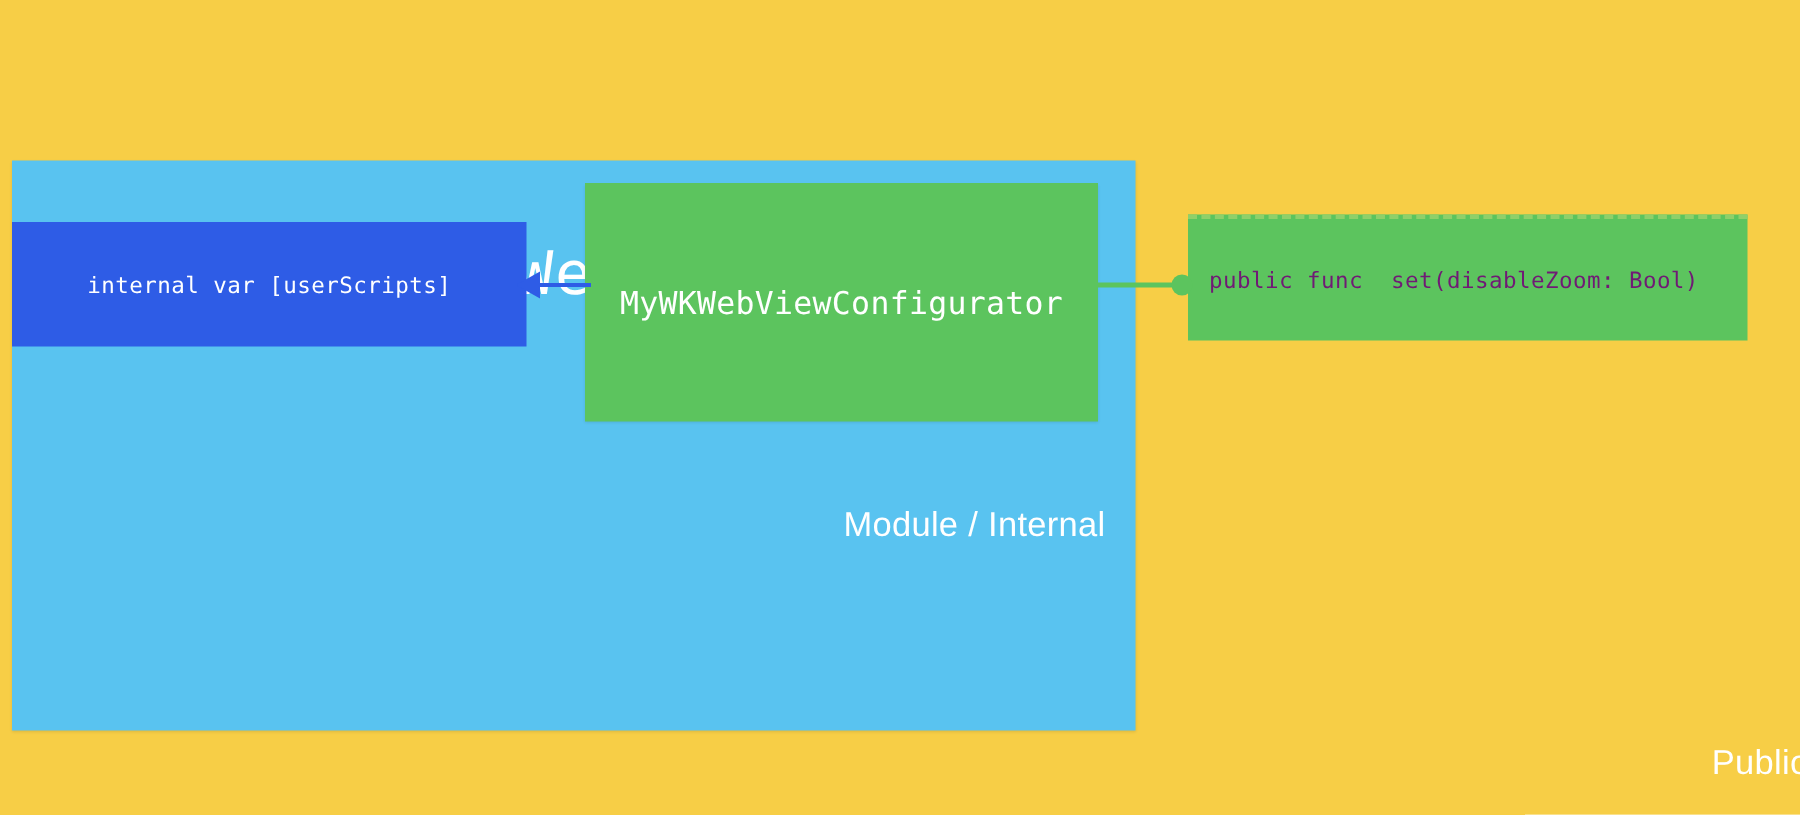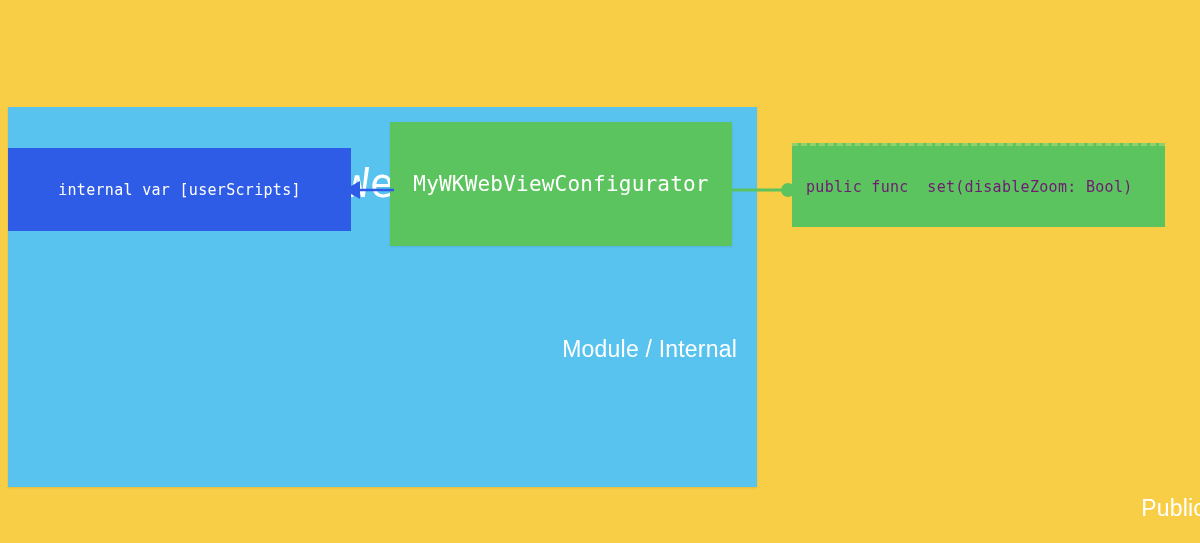--- a/index.html
+++ b/index.html
@@ -91,21 +91,21 @@
     letter-spacing: 0.3px;
     white-space: pre;
   }
 
   
   #configurator-box {
     position: absolute;
     left: 390px;
     top: 122px;
     width: 342px;
-    height: 124px;
+    height: 159px;
     background: #5cc45e;
     display: flex;
     align-items: center;
     justify-content: center;
     box-shadow: 0 1px 2px rgba(0,0,0,0.10);
   }
   #configurator-box .code {
     color: #ffffff;
     font-family: "DejaVu Sans Mono", "Liberation Mono", monospace;
     font-size: 21px;

